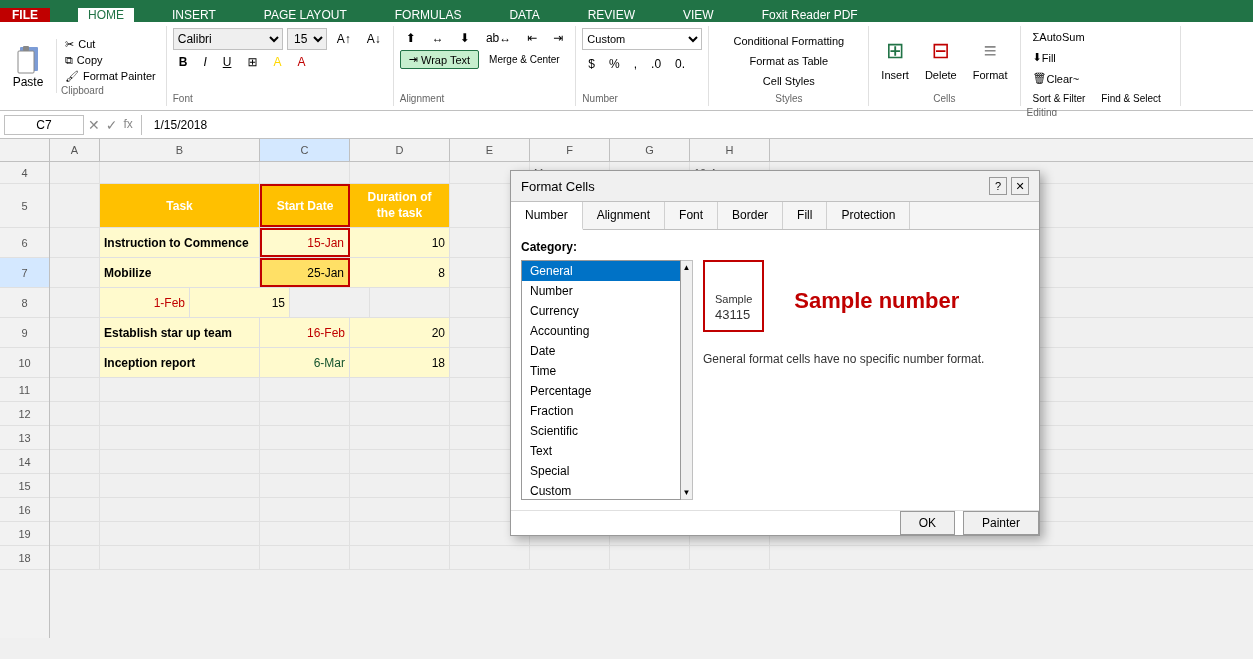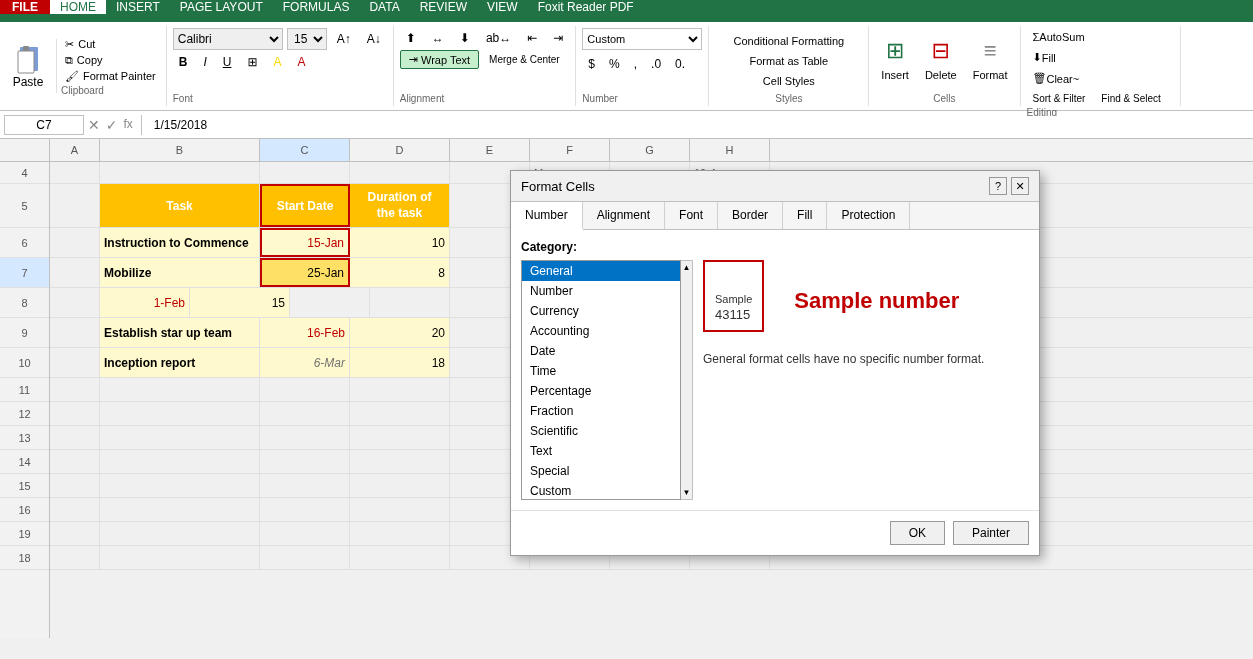--- a/index.html
+++ b/index.html
@@ -1,19 +1,19 @@
 <!DOCTYPE html>
 <html><head>
   <meta charset="utf-8">
   <style>
     * { box-sizing: border-box; margin: 0; padding: 0; }
     body { font-family: 'Segoe UI', Arial, sans-serif; font-size: 12px; background: #f0f0f0; overflow: hidden; }
 
     
-    .menu-bar { display: flex; align-items: flex-start; height: 22px; background: #217346; }
+    .menu-bar { display: flex; align-items: flex-end; height: 22px; background: #217346; gap: 28px; }
     .menu-file { background: #c00000; color: white; font-weight: bold; padding: 0 12px; display: flex; align-items: center; font-size: 12px; cursor: pointer; }
     .menu-item { color: white; padding: 0 10px; display: flex; align-items: center; font-size: 12px; cursor: pointer; }
     .menu-item.active { background: white; color: #217346; }
 
     
     .ribbon { background: #ffffff; border-bottom: 1px solid #c0c0c0; }
     .ribbon-content { display: flex; align-items: stretch; padding: 4px 0; height: 88px; }
     .ribbon-group { display: flex; flex-direction: column; align-items: center; border-right: 1px solid #e0e0e0; padding: 2px 6px; min-width: 60px; }
 
     
@@ -60,21 +60,21 @@
     .dialog-main { display: flex; gap: 10px; }
     .category-list { width: 160px; border: 1px solid #999; height: 240px; overflow-y: auto; }
     .category-item { padding: 3px 8px; font-size: 12px; cursor: pointer; }
     .category-item.selected { background: #0072C6; color: white; }
     .right-panel { flex: 1; }
     .sample-area { border: 2px solid #c00000; padding: 8px 10px; margin-bottom: 10px; }
     .sample-label { font-size: 11px; color: #333; margin-bottom: 2px; margin-top: 23px; }
     .sample-value { font-size: 13px; color: #333; }
     .sample-number-text { font-size: 22px; font-weight: bold; color: #c00000; margin-left: 20px; }
     .description { font-size: 12px; color: #333; margin-top: 8px; }
-    .dialog-footer { display: flex; justify-content: flex-end; gap: 8px; padding: 10px; border-top: 1px solid #e0e0e0; }
+    .dialog-footer { display: flex; justify-content: flex-end; gap: 8px; border-top: 1px solid #e0e0e0; }
     .dialog-btn { padding: 4px 18px; font-size: 12px; border: 1px solid #999; cursor: pointer; background: #f0f0f0; }
     .dialog-btn.primary { background: #f0f0f0; }
 
     
     .font-select { width: 110px; height: 22px; border: 1px solid #c0c0c0; font-size: 12px; }
     .font-size-select { width: 40px; height: 22px; border: 1px solid #c0c0c0; font-size: 12px; text-align: center; }
     .ribbon-row { display: flex; gap: 4px; align-items: center; }
     .ribbon-icon-btn { padding: 2px 5px; border: 1px solid transparent; border-radius: 2px; cursor: pointer; font-size: 12px; display: flex; align-items: center; justify-content: center; }
     .number-format-select { width: 120px; height: 22px; border: 1px solid #c0c0c0; font-size: 11px; background: white; }
     .wrap-btn { background: #c6efce; border: 1px solid #217346; padding: 2px 8px; border-radius: 2px; font-size: 11px; cursor: pointer; display: flex; align-items: center; gap: 3px; }
@@ -339,21 +339,21 @@
         <div class="grid-cell duration-cell light-yellow" style="width:100px; justify-content:flex-end;">20</div>
         <div class="grid-cell" style="width:80px;"></div>
         <div class="grid-cell" style="width:80px;"></div>
         <div class="grid-cell" style="width:80px;"></div>
         <div class="grid-cell" style="width:80px;"></div>
       </div>
 
       <div class="grid-row" style="height:30px;">
         <div class="grid-cell" style="width:50px;"></div>
         <div class="grid-cell task-cell light-yellow" style="width:160px;">Inception report</div>
-        <div class="grid-cell date-cell light-yellow" style="width:90px; justify-content:flex-end; color:#737373;font-style:italic;">6-Mar</div>
+        <div class="grid-cell date-cell light-yellow" style="width:90px; justify-content:flex-end; color:#14532d;">6-Mar</div>
         <div class="grid-cell duration-cell light-yellow" style="width:100px; justify-content:flex-end;">18</div>
         <div class="grid-cell" style="width:80px;"></div>
         <div class="grid-cell" style="width:80px;"></div>
         <div class="grid-cell" style="width:80px;"></div>
         <div class="grid-cell" style="width:80px; position:relative;">
           <div style="position:absolute; right:0; top:0; bottom:0; width:10px; background:#c05000;"></div>
         </div>
       </div>
 
       <div class="grid-row">

